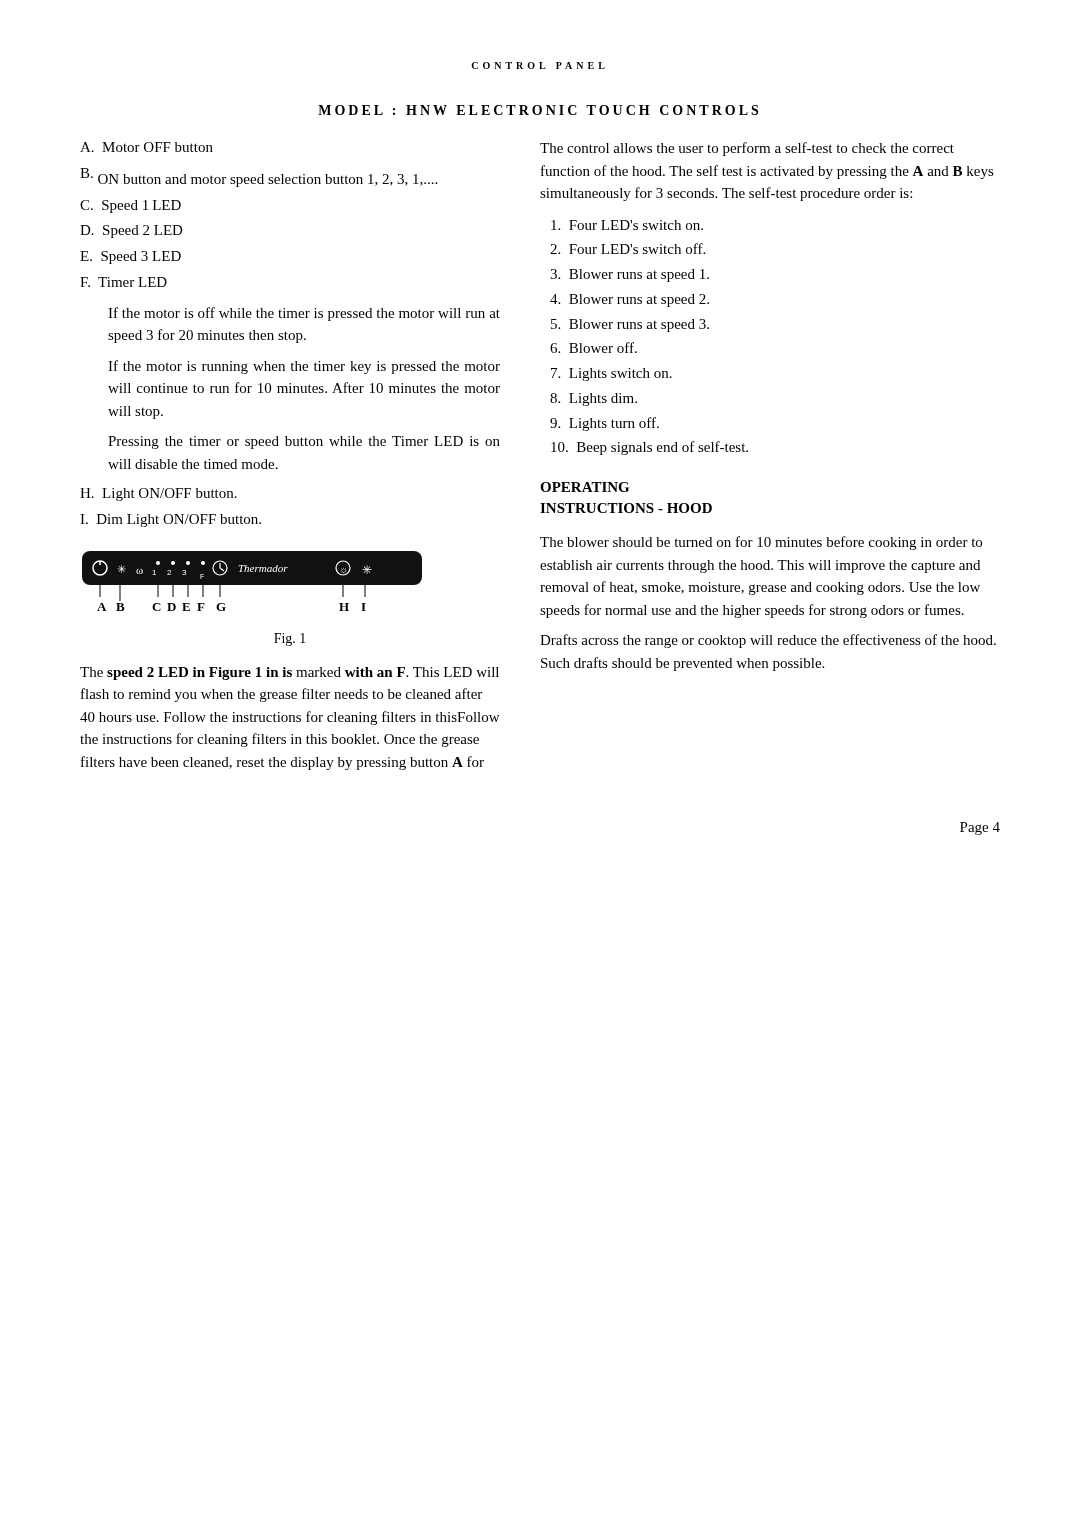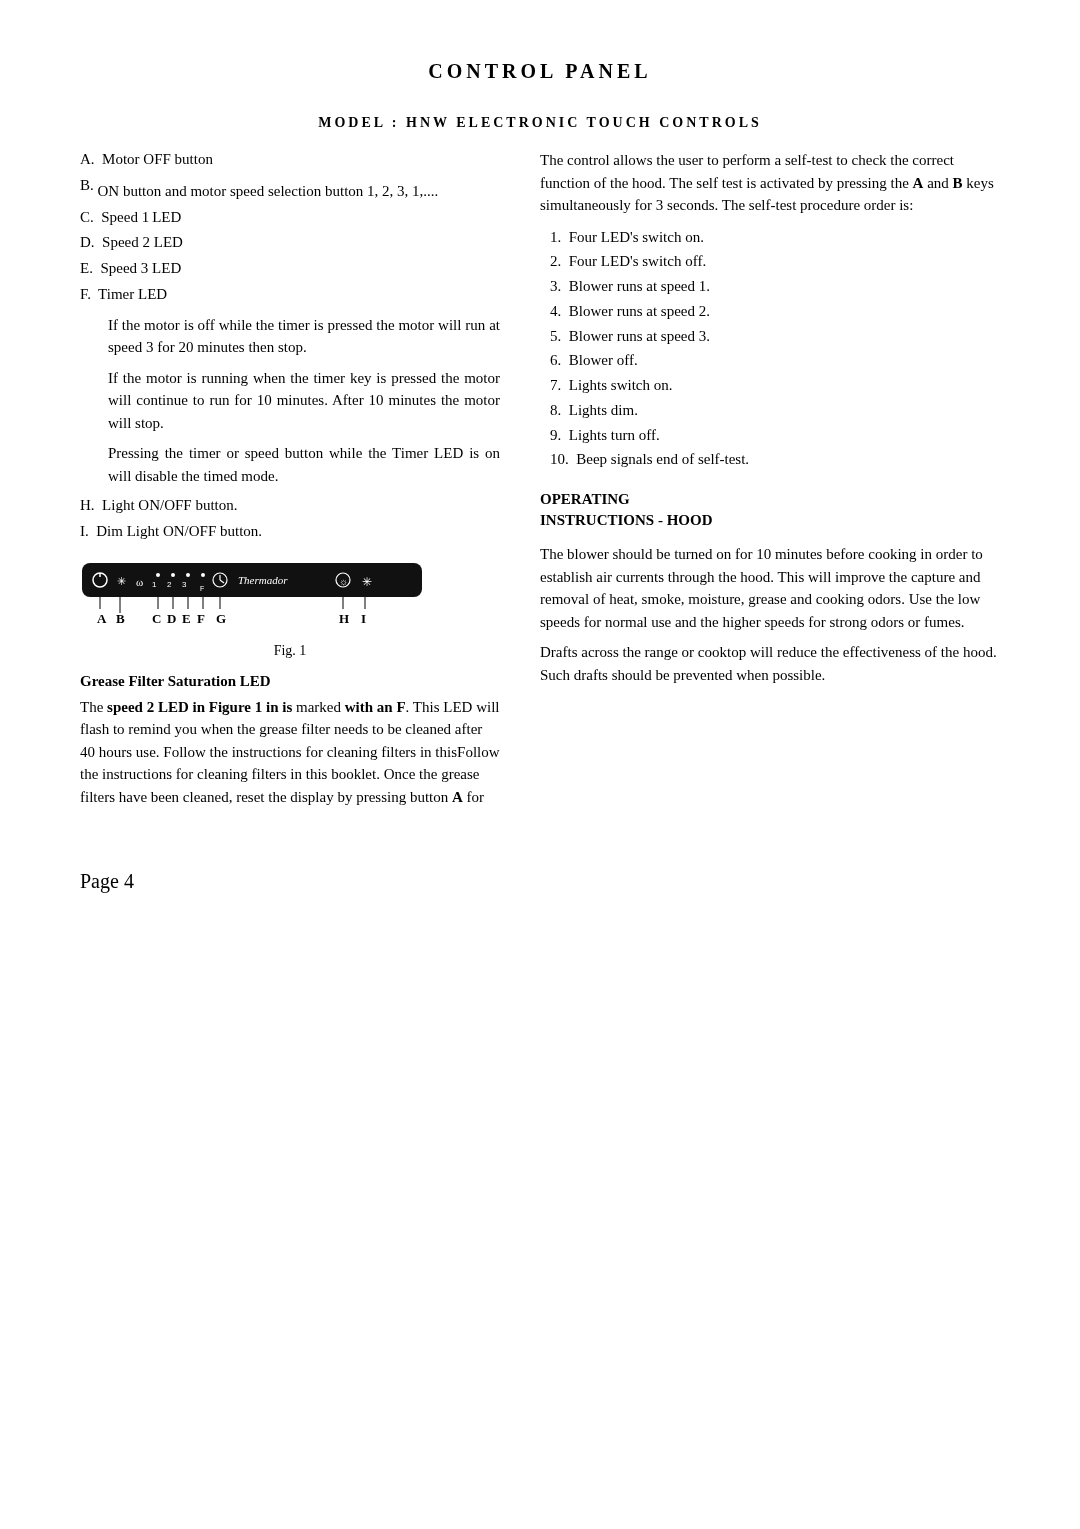--- a/index.html
+++ b/index.html
@@ -19,21 +19,21 @@
     }
 
     .page-header {
       text-align: center;
       margin-bottom: 18px;
     }
 
     .page-title {
       font-weight: bold;
       letter-spacing: 4px;
-      font-size: 20px;
+      font-size: 10px;
       margin-bottom: 6px;
     }
 
     .model-line {
       font-weight: bold;
       letter-spacing: 3px;
       font-size: 14px;
       margin-top: 32px;
     }
 
@@ -121,23 +121,23 @@
       font-size: 15px;
       margin-bottom: 12px;
       line-height: 1.4;
     }
 
     .grease-section {
       margin-top: 14px;
     }
 
     .page-footer {
-      text-align: left;
-      margin-top: 52px;
-      font-size: 20px;
+      text-align: right;
+      margin-top: 36px;
+      font-size: 15px;
     }
   </style>
 </head>
 <body>
 
 <div>
 
   <div class="page-header">
     <div class="page-title">CONTROL   PANEL</div>
     <div class="model-line">MODEL :    HNW      ELECTRONIC    TOUCH    CONTROLS</div>
@@ -225,21 +225,20 @@
           <text x="102" y="62" font-size="13" font-family="serif" font-weight="bold">E</text>
           <text x="117" y="62" font-size="13" font-family="serif" font-weight="bold">F</text>
           <text x="136" y="62" font-size="13" font-family="serif" font-weight="bold">G</text>
           <text x="259" y="62" font-size="13" font-family="serif" font-weight="bold">H</text>
           <text x="281" y="62" font-size="13" font-family="serif" font-weight="bold">I</text>
         </svg>
         <div class="fig-caption">Fig. 1</div>
       </div>
 
       <div class="grease-section">
-        <div class="section-title">Grease Filter Saturation LED</div>
         <div class="section-body">
           <p>The <strong>speed 2 LED in Figure 1 in is</strong> marked <strong>with an F</strong>. This LED will flash to remind you when the grease filter needs to be cleaned after 40 hours use. Follow the instructions for cleaning filters in thisFollow the instructions for cleaning filters in this booklet.  Once the grease filters have been cleaned, reset the display by pressing button <strong>A</strong> for</p>
         </div>
       </div>
 
     </div>
 
     <div class="right-column">
 
       <div>

